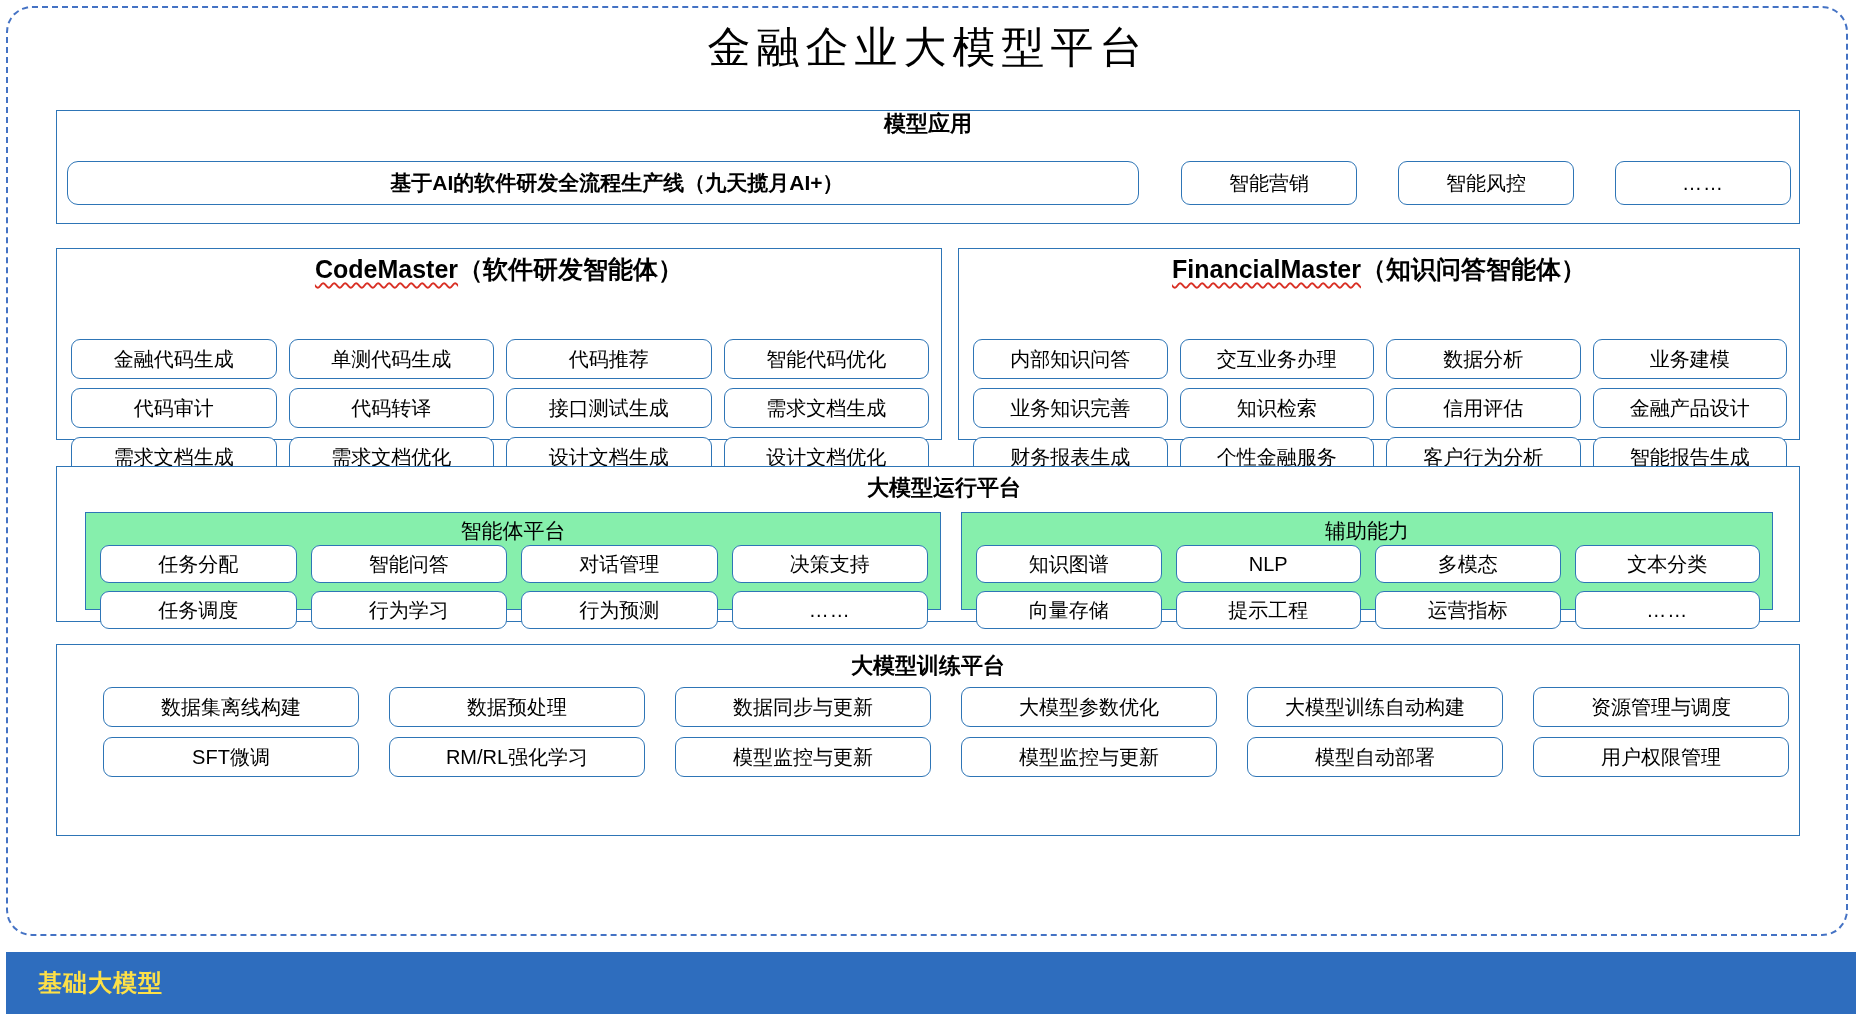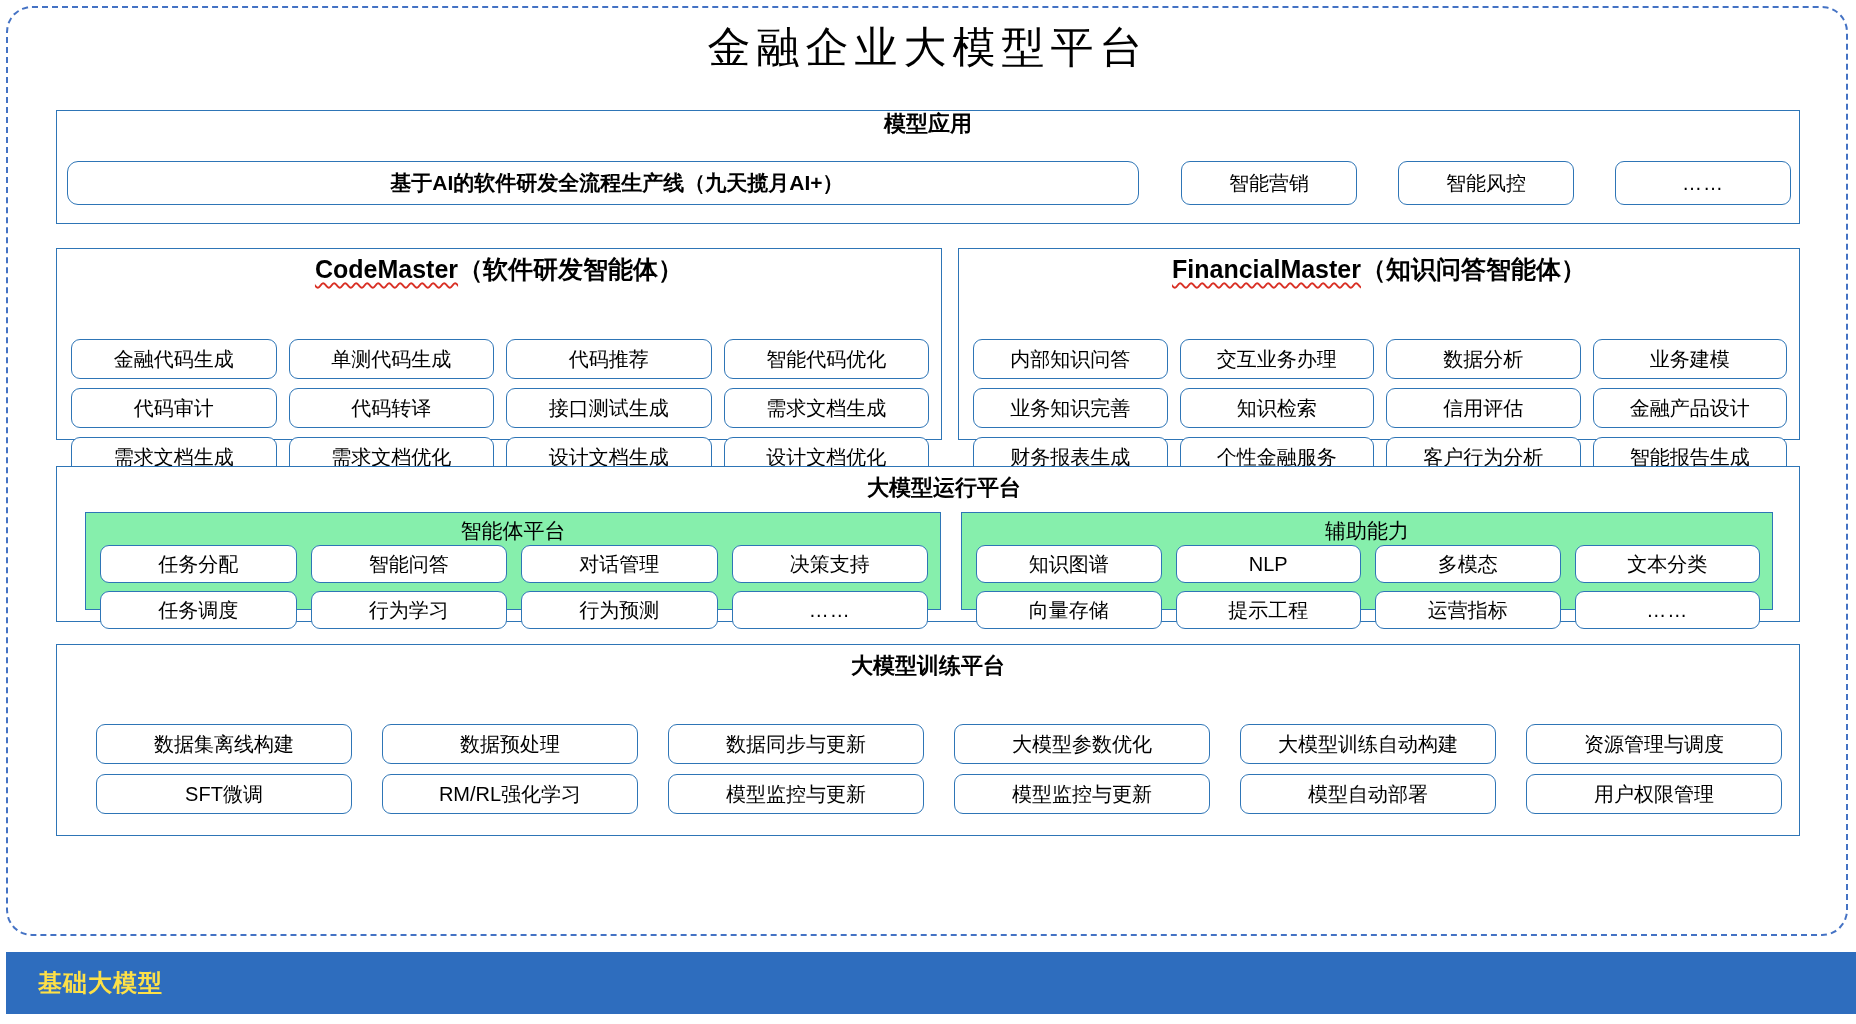--- a/index.html
+++ b/index.html
@@ -190,27 +190,26 @@
   
   #training-panel {
     left: 56px;
     top: 644px;
     width: 1744px;
     height: 192px;
   }
   #training-panel > .panel-title { margin-top: 10px; }
   #training-grid {
     position: absolute;
-    left: 39px;
+    left: 46px;
     top: 42px;
     width: 1686px;
     display: grid;
     grid-template-columns: repeat(6, 1fr);
     gap: 10px 30px;
-    margin-top: 37px;
   }
   #training-grid .chip { height: 40px; font-size: 20px; }
 
   
   #foundation-bar {
     position: absolute;
     left: 6px;
     top: 952px;
     width: 1842px;
     height: 62px;

